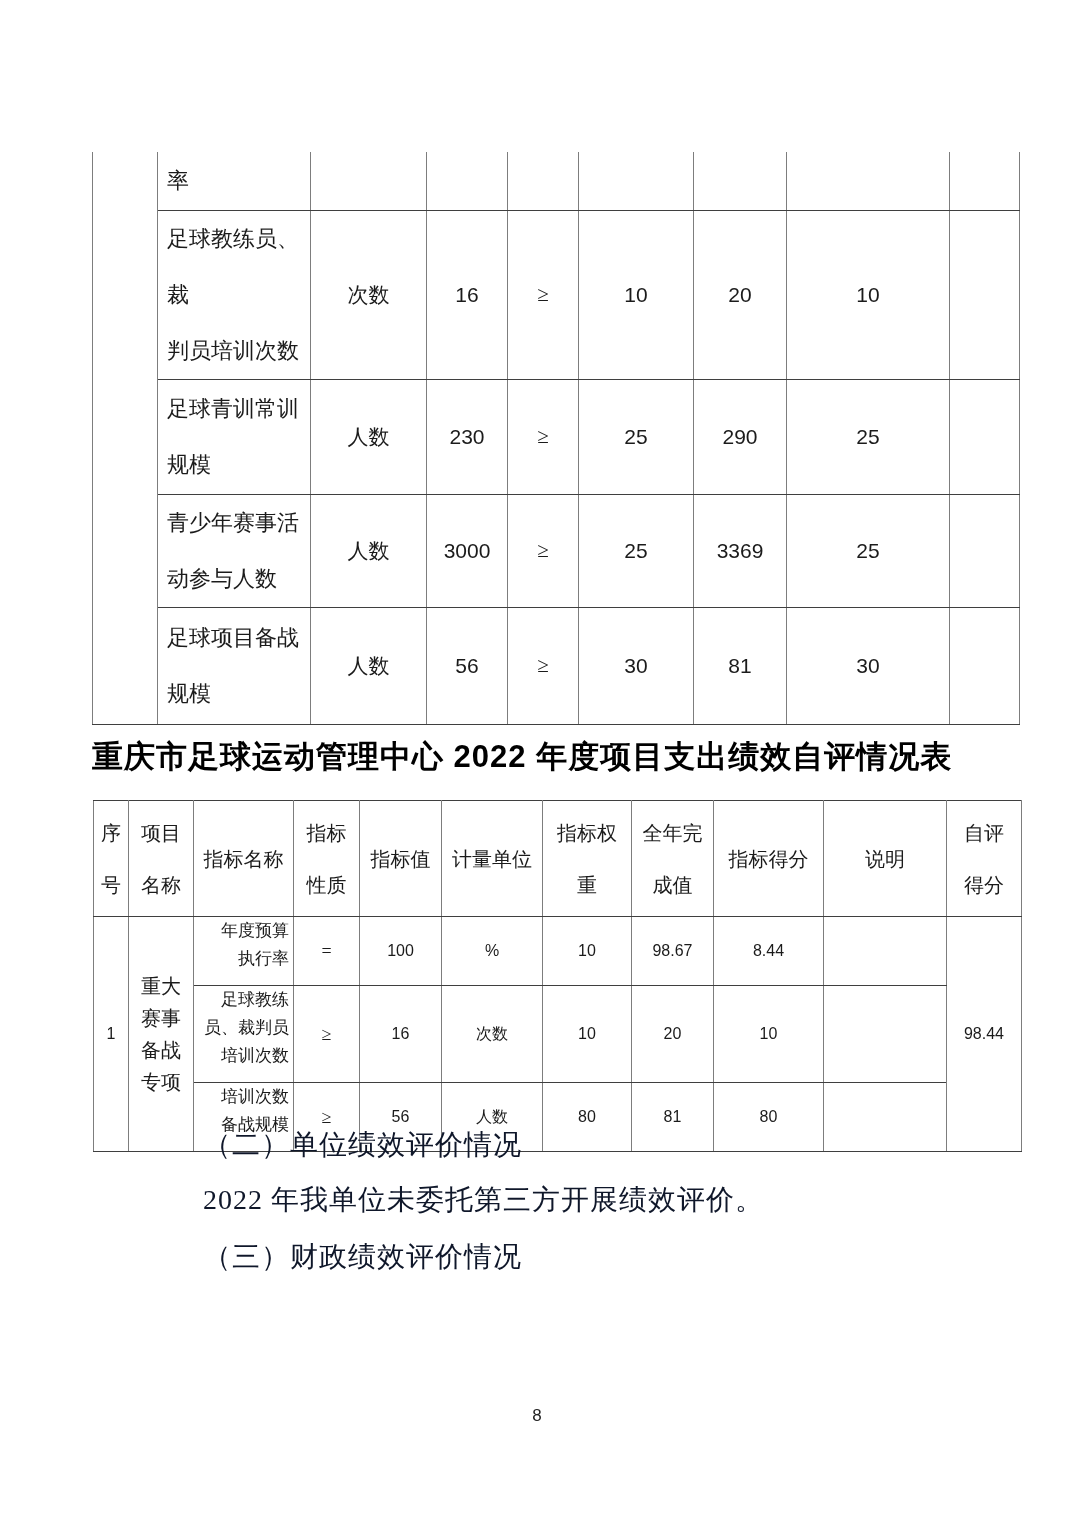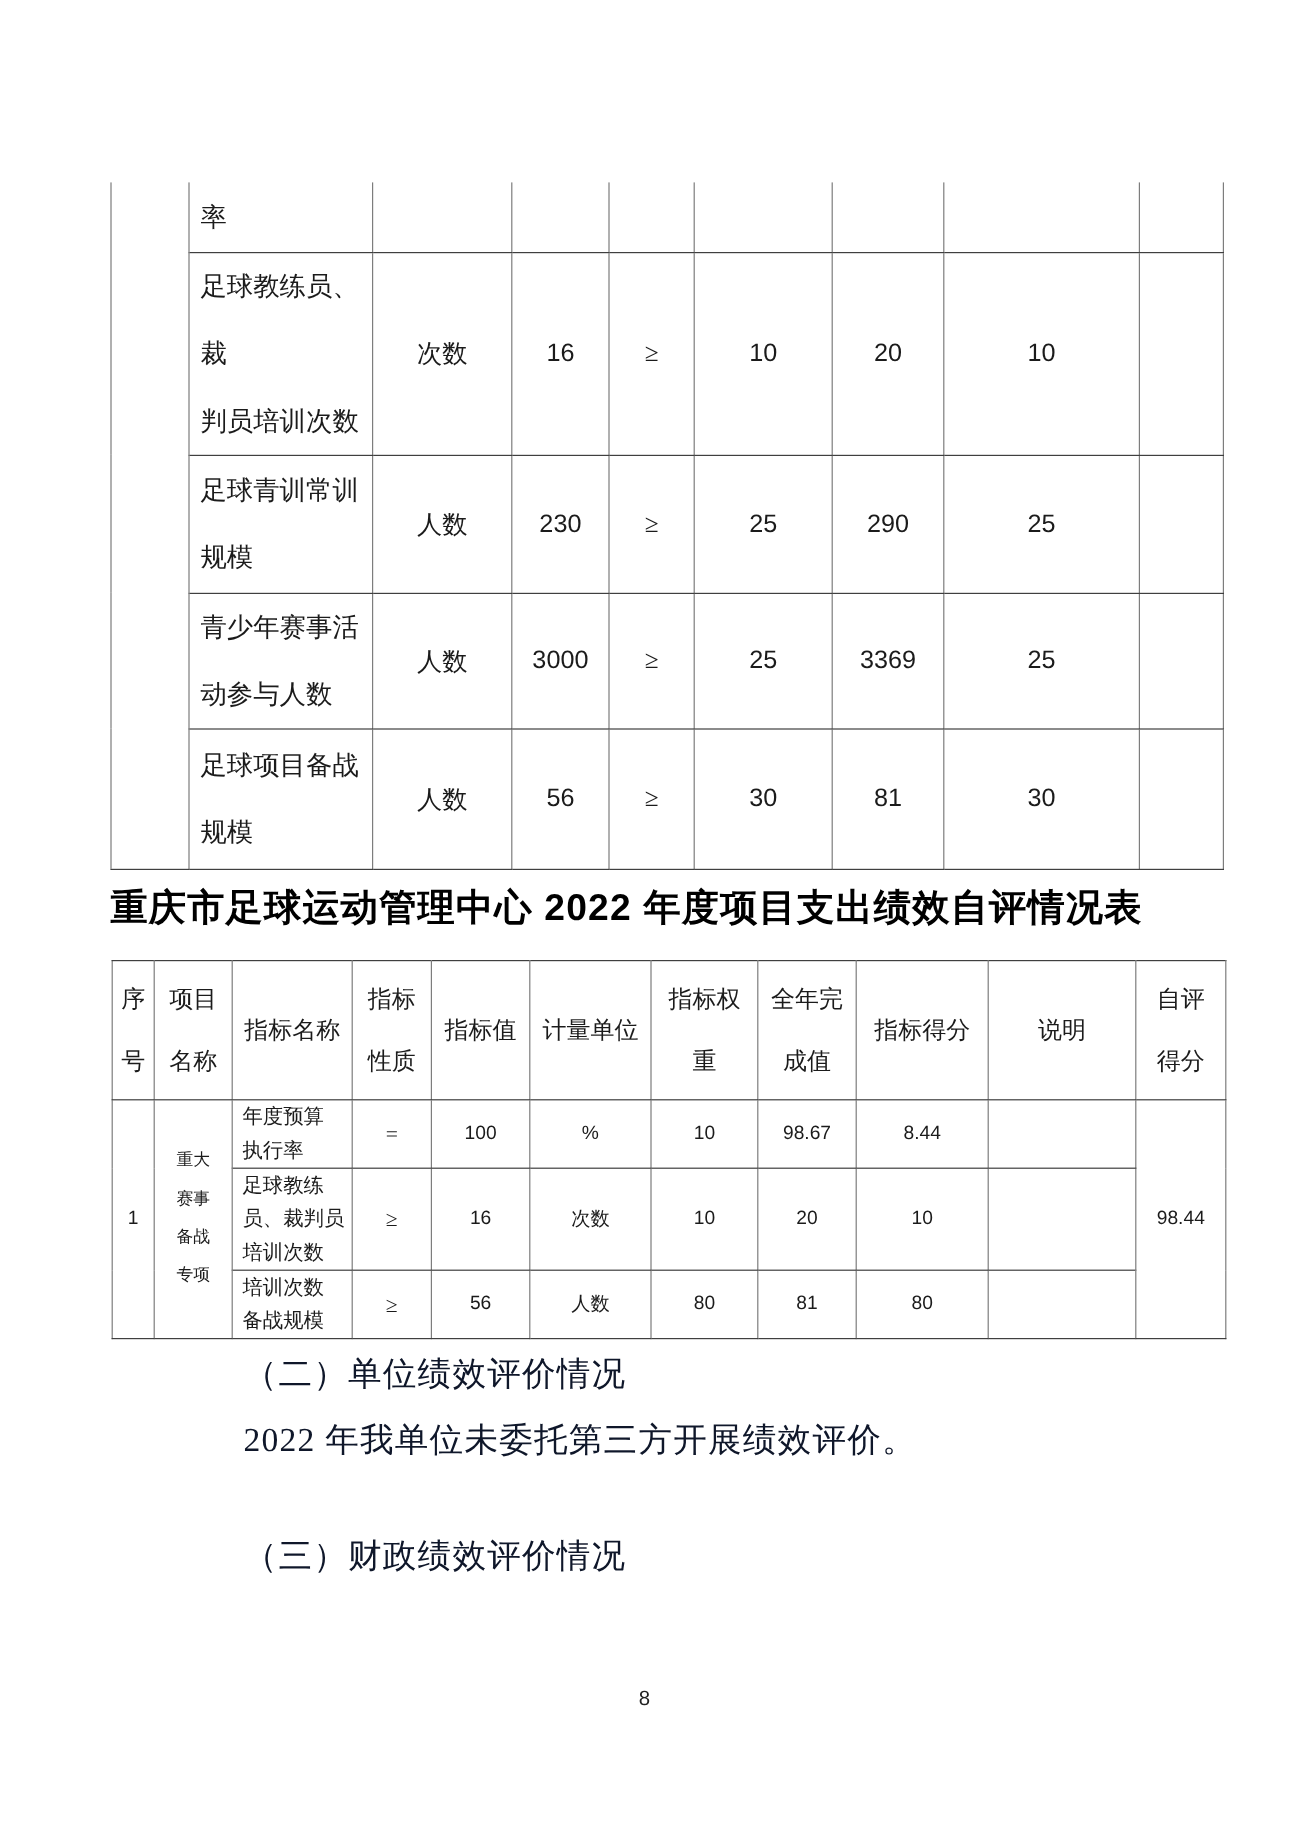--- a/index.html
+++ b/index.html
@@ -52,36 +52,36 @@
   }
   .stable tr.hrow { height:116px; }
   .stable tr.brow1 { height:56px; }
   .stable tr.brow2 { height:85px; }
   .stable tr.brow3 { height:56px; }
   .stable th {
     font-weight:normal; font-size:20px; line-height:52px; white-space:pre-line;
   }
   .stable td { font-size:16px; }
   .stable td.ind {
-    text-align:left; padding:0 4px 0 8px; font-size:17px;
+    text-align:right; padding:0 4px 12px 8px; font-size:17px;
     line-height:28px; white-space:pre-line;font-family:Liberation Serif, serif;
   }
   .stable td.proj {
-    font-size:14px; line-height:32px; white-space:pre-line;
+    font-size:20px; line-height:32px; white-space:pre-line;
   }
   .stable td.sym { font-size:18px; }
 
   
   .para {
     position:absolute; left:203px; font-size:28px; color:#0f172a;
     white-space:nowrap; letter-spacing:1px;
   }
   .para.p0 { top:1126px; }
   .para.p1 { top:1181px; }
-  .para.p2 { top:1238px;margin-top:40px; }
+  .para.p2 { top:1238px; }
   .para.p3 { top:1293px; }
 
   
   .pagenum {
     position:absolute; left:0; top:1406px; width:1074px; text-align:center;
     font-family:"Liberation Sans","DejaVu Sans",sans-serif; font-size:17px; color:#222;
   }
 </style>
 </head>
 <body>

